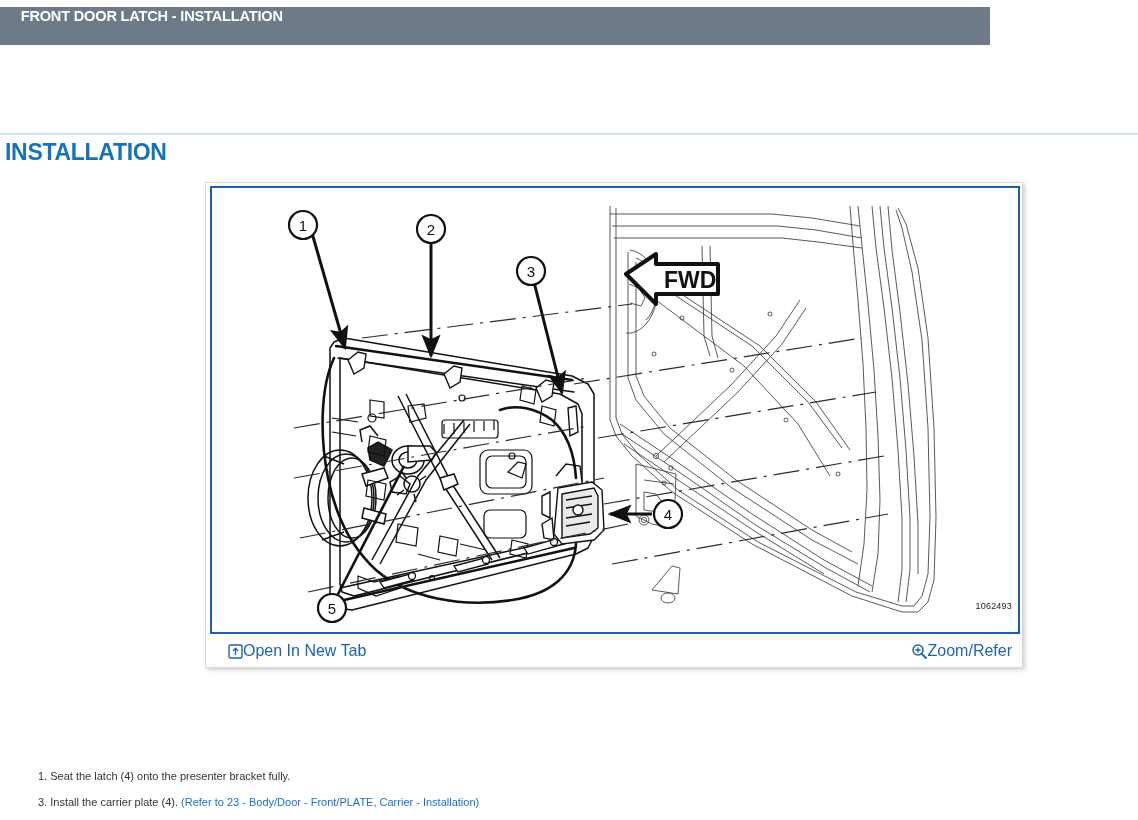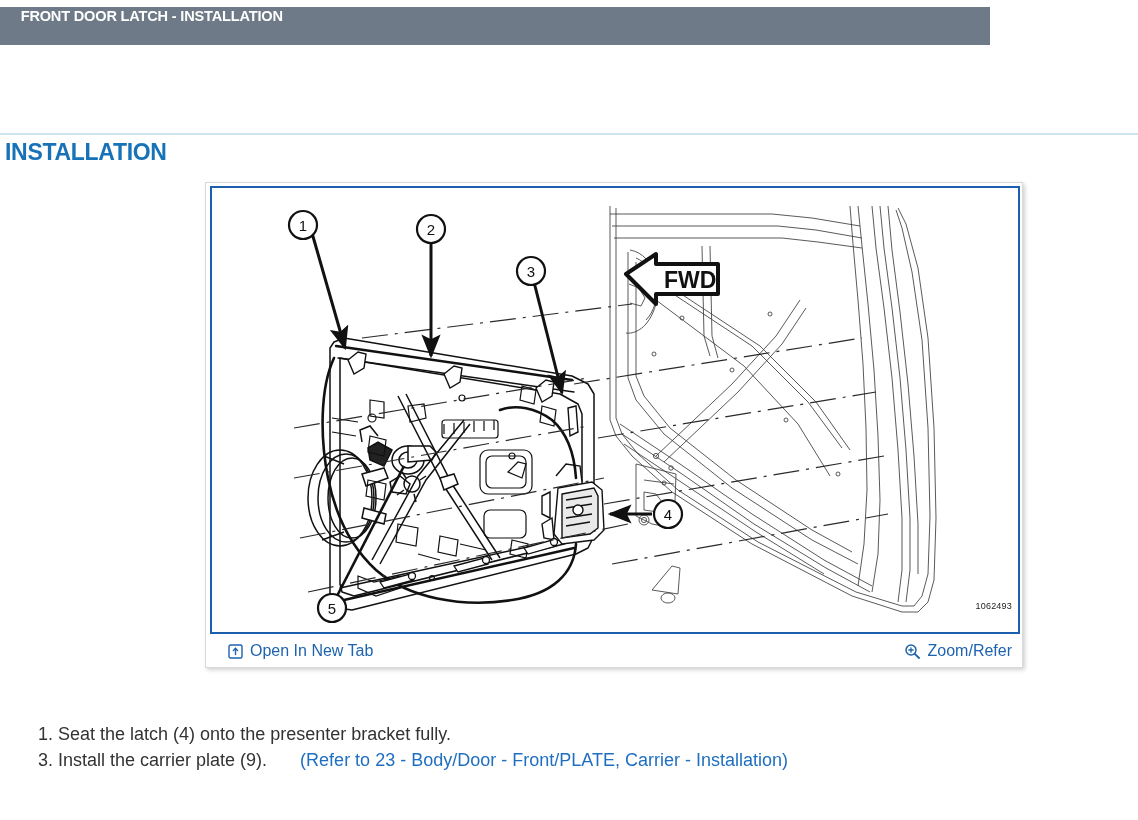--- a/index.html
+++ b/index.html
@@ -84,43 +84,41 @@
     left: 4px; top: 454px;
     width: 810px; height: 28px;
     display: flex;
     align-items: center;
     justify-content: space-between;
     padding: 0 8px 0 18px;
   }
   .footer-action {
     display: flex;
     align-items: center;
-    gap: 7px;
     color: #1d63ae;
     font-size: 16px;
     cursor: pointer;
     user-select: none;
   }
   .footer-icon { display: block; flex: 0 0 auto; }
 
   
   .steps {
     position: absolute;
-    left: 38px; top: 722px;
+    left: 38px; top: 764px;
     width: 1060px;
-    font-size: 18px;
+    font-size: 11px;
     color: #333333;
     line-height: 25.5px;
   }
   .step { white-space: nowrap; }
   .step-num { color: #333333; }
   .step-ref {
     color: #1f6fc0;
     cursor: pointer;
-    margin-left: 28px;
   }
 </style>
 </head>
 <body>
 
 <div class="titlebar">
   <span class="titlebar-text">FRONT DOOR LATCH - INSTALLATION</span>
 </div>
 
 <div class="section-heading">INSTALLATION</div>
@@ -368,15 +366,15 @@
       <span>Zoom/Refer</span>
     </div>
   </div>
 </div>
 
 <div class="steps">
   <div class="step">
     <span class="step-num">1.</span><span> Seat the latch (4) onto the presenter bracket fully.</span>
   </div>
   <div class="step">
-    <span class="step-num">3.</span><span> Install the carrier plate (9). </span><span class="step-ref">(Refer to 23 - Body/Door - Front/PLATE, Carrier - Installation)</span>
+    <span class="step-num">3.</span><span> Install the carrier plate (4). </span><span class="step-ref">(Refer to 23 - Body/Door - Front/PLATE, Carrier - Installation)</span>
   </div>
 </div>
 
 </body></html>

